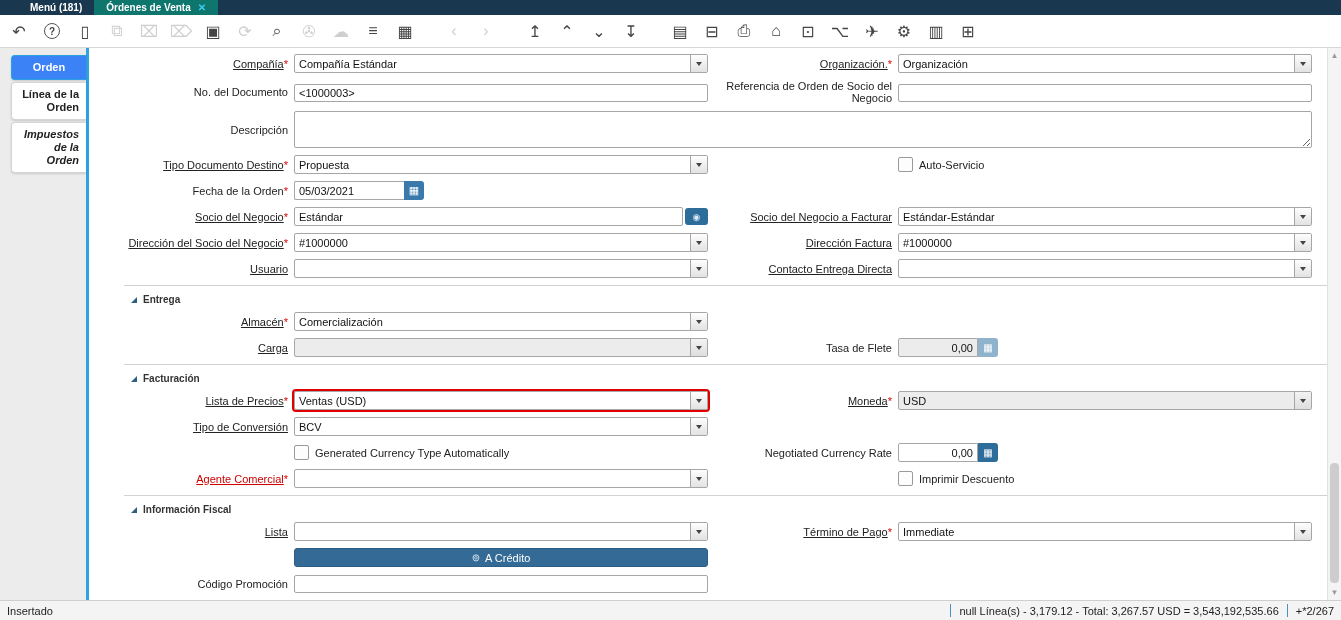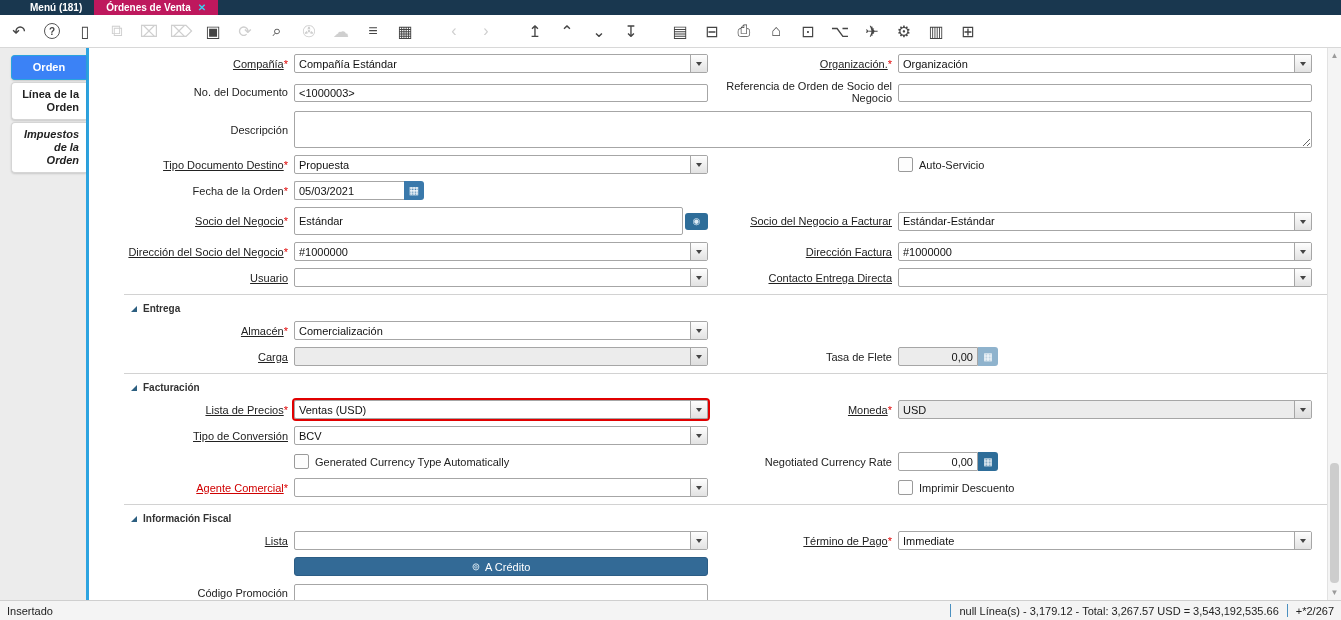--- a/index.html
+++ b/index.html
@@ -6,21 +6,21 @@
   body{
     width:1341px;height:620px;position:relative;overflow:hidden;
     font-family:"Liberation Sans", sans-serif;background:#fff;
     -webkit-font-smoothing:antialiased;
   }
   
   .tabbar{position:absolute;top:0;left:0;right:0;height:15px;background:#19374f;
     display:flex;align-items:stretch;padding-left:18px;}
   .apptab{color:#fff;font-size:10px;font-weight:bold;display:flex;align-items:center;
     padding:0 12px;white-space:nowrap;}
-  .apptab.active{background:#be185d;}
+  .apptab.active{background:#0f766e;}
   .apptab .close{color:#39d2f0;margin-left:7px;font-weight:bold;font-size:10px;}
   
   .toolbar{position:absolute;top:15px;left:0;right:0;height:33px;background:#fff;
     border-bottom:1px solid #d8d8d8;display:flex;align-items:center;padding-left:8px;box-sizing:border-box;}
   .ticon{width:22px;height:24px;display:flex;align-items:center;justify-content:center;
     font-size:16px;color:#454545;margin-right:10px;flex-shrink:0;}
   .ticon.off{color:#cfcfcf;}
   .ticon.gap{margin-left:17px;}
   .ticon[data-name="help-icon"]{width:14px;height:14px;border:1px solid #555;border-radius:50%;
     font-size:10px;font-weight:bold;margin:0 14px 0 4px;}
@@ -61,21 +61,21 @@
     width:100%;box-sizing:border-box;font-family:inherit;outline:0;color:#111;}
   textarea.desc{width:1018px;height:37px;border:1px solid #a6a6a6;border-radius:2px;
     font-size:11px;font-family:inherit;resize:both;padding:2px 4px;box-sizing:border-box;outline:0;}
   .datebox{display:flex;align-items:center;}
   .datebox input{width:110px;height:19px;border:1px solid #a6a6a6;border-right:0;
     border-radius:2px 0 0 2px;font-size:11px;padding:0 4px;box-sizing:border-box;
     font-family:inherit;outline:0;color:#111;}
   .calbtn{width:20px;height:19px;background:#3a79ab;color:#fff;border-radius:0 3px 3px 0;
     display:flex;align-items:center;justify-content:center;font-size:11px;}
   .bpbox{display:flex;align-items:center;}
-  .bpbox input{flex:1;height:28px;border:1px solid #a6a6a6;border-radius:2px;font-size:11px;
+  .bpbox input{flex:1;height:19px;border:1px solid #a6a6a6;border-radius:2px;font-size:11px;
     padding:0 4px;box-sizing:border-box;font-family:inherit;outline:0;color:#111;}
   .bpbtn{width:23px;height:17px;background:#2e6d99;border-radius:3px;color:#dcebf5;
     display:flex;align-items:center;justify-content:center;font-size:9px;margin-left:2px;flex-shrink:0;}
   .numbox{display:flex;align-items:center;}
   .numbox input{width:80px;height:19px;border:1px solid #a6a6a6;text-align:right;font-size:11px;
     padding:0 4px;box-sizing:border-box;border-radius:2px 0 0 2px;font-family:inherit;outline:0;color:#111;}
   .numbox.dis input{background:#ececec;}
   .calcbtn{width:20px;height:19px;background:#2e6d99;color:#fff;border-radius:0 3px 3px 0;
     display:flex;align-items:center;justify-content:center;font-size:10px;}
   .calcbtn.dis{background:#8fb3cd;}

